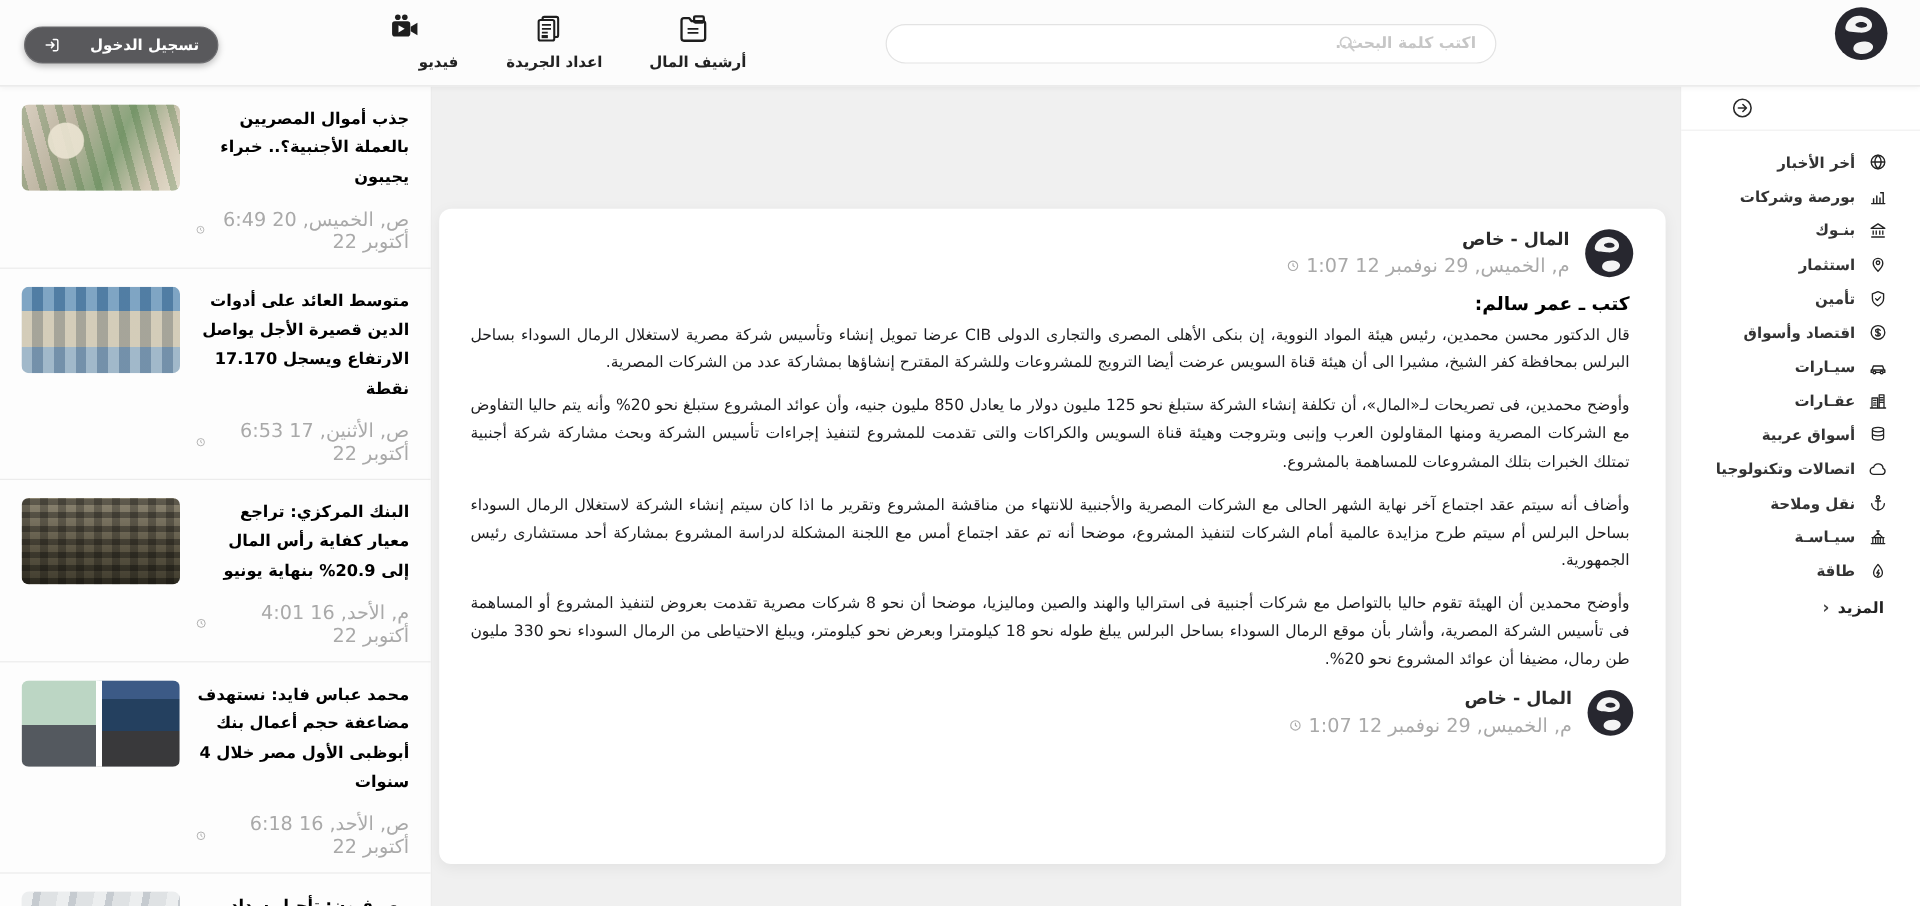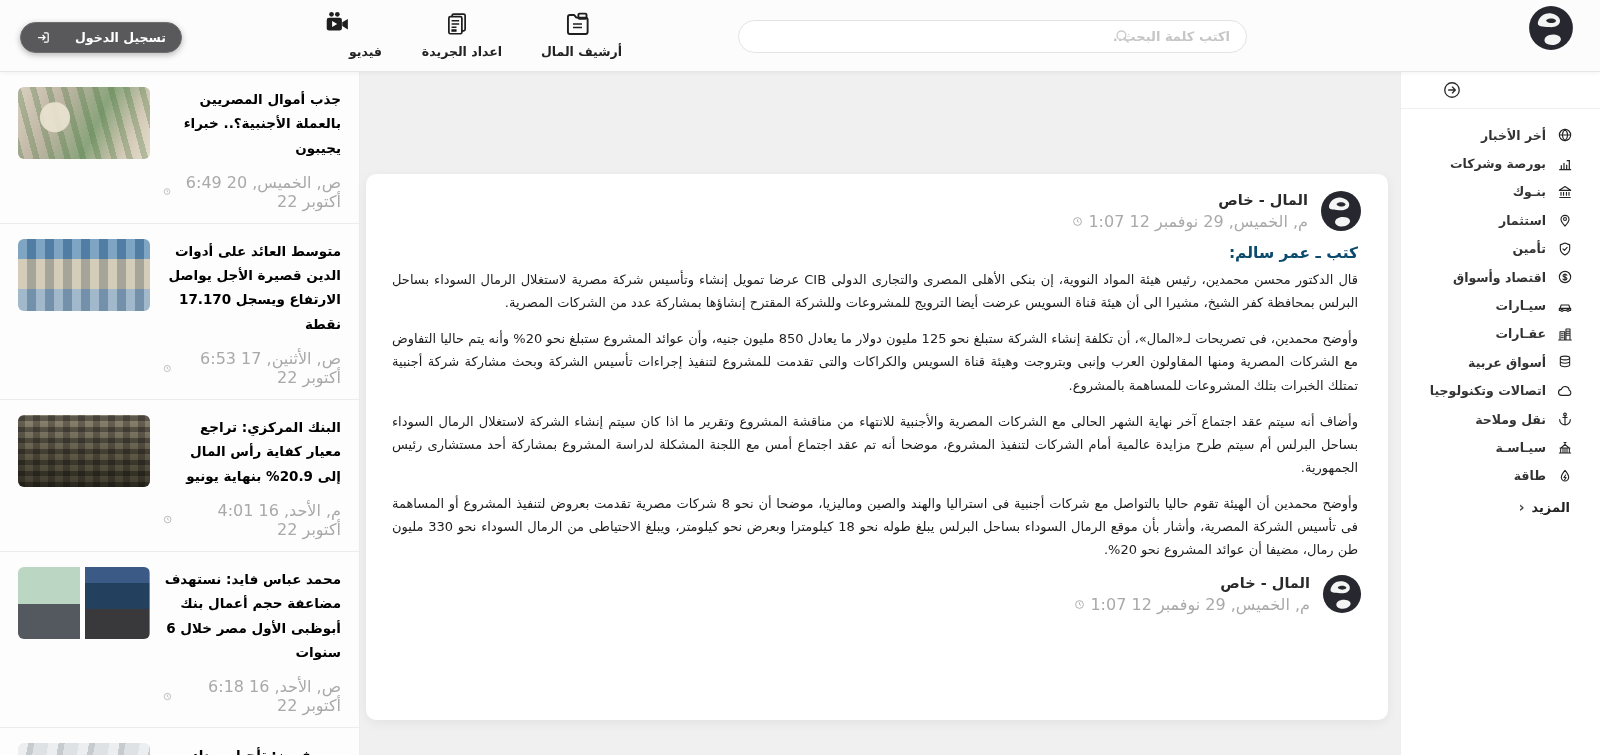--- a/index.html
+++ b/index.html
@@ -95,21 +95,21 @@
   
   .main-card {
     position:absolute; left:366px; top:174px; width:1022px; min-height:546px;
     background:#fff; border-radius:10px; box-shadow:0 3px 12px rgba(0,0,0,.06);
     padding:16px 26px 14px;
   }
   .byline { display:flex; align-items:center; gap:12px; }
   .byline-info { text-align:right; }
   .byline-name { font-size:14.5px; font-weight:bold; color:#2a2a2a; }
   .byline-date { margin-top:4px; }
-  .author-line { font-size:15.5px; font-weight:bold; color:#0c4a6e; margin:12px 4px 6px 0; text-align:right; }
+  .author-line { font-size:15.5px; font-weight:bold; color:#000000; margin:12px 4px 6px 0; text-align:right; }
   .para { font-size:13px; line-height:1.78; color:#1d1d1f; text-align:justify; margin:0 4px 13px 0; }
   .byline.bottom { margin-top:4px; }
   .avatar { flex:none; }
 </style>
 </head>
 <body>
 
 <div class="hdr">
 
   <div class="logo">
@@ -362,21 +362,21 @@
               <path d="M12 7.2V12l3.2 2"></path>
             </svg>
         <span>4:01 م, الأحد, 16 أكتوبر 22</span>
       </span></div>
     </div>
     <div class="feed-thumb thumb-2"></div>
   </div>
 
   <div class="feed-item">
     <div class="feed-text">
-      <div class="feed-title">محمد عباس فايد: نستهدف مضاعفة حجم أعمال بنك أبوظبى الأول مصر خلال 6 سنوات</div>
+      <div class="feed-title">محمد عباس فايد: نستهدف مضاعفة حجم أعمال بنك أبوظبى الأول مصر خلال 4 سنوات</div>
       <div class="feed-time"><span class="time">
         <svg width="11" height="11" viewBox="0 0 24 24" fill="none" stroke="currentColor" stroke-width="2">
               <circle cx="12" cy="12" r="8.5"></circle>
               <path d="M12 7.2V12l3.2 2"></path>
             </svg>
         <span>6:18 ص, الأحد, 16 أكتوبر 22</span>
       </span></div>
     </div>
     <div class="feed-thumb thumb-3"></div>
   </div>

